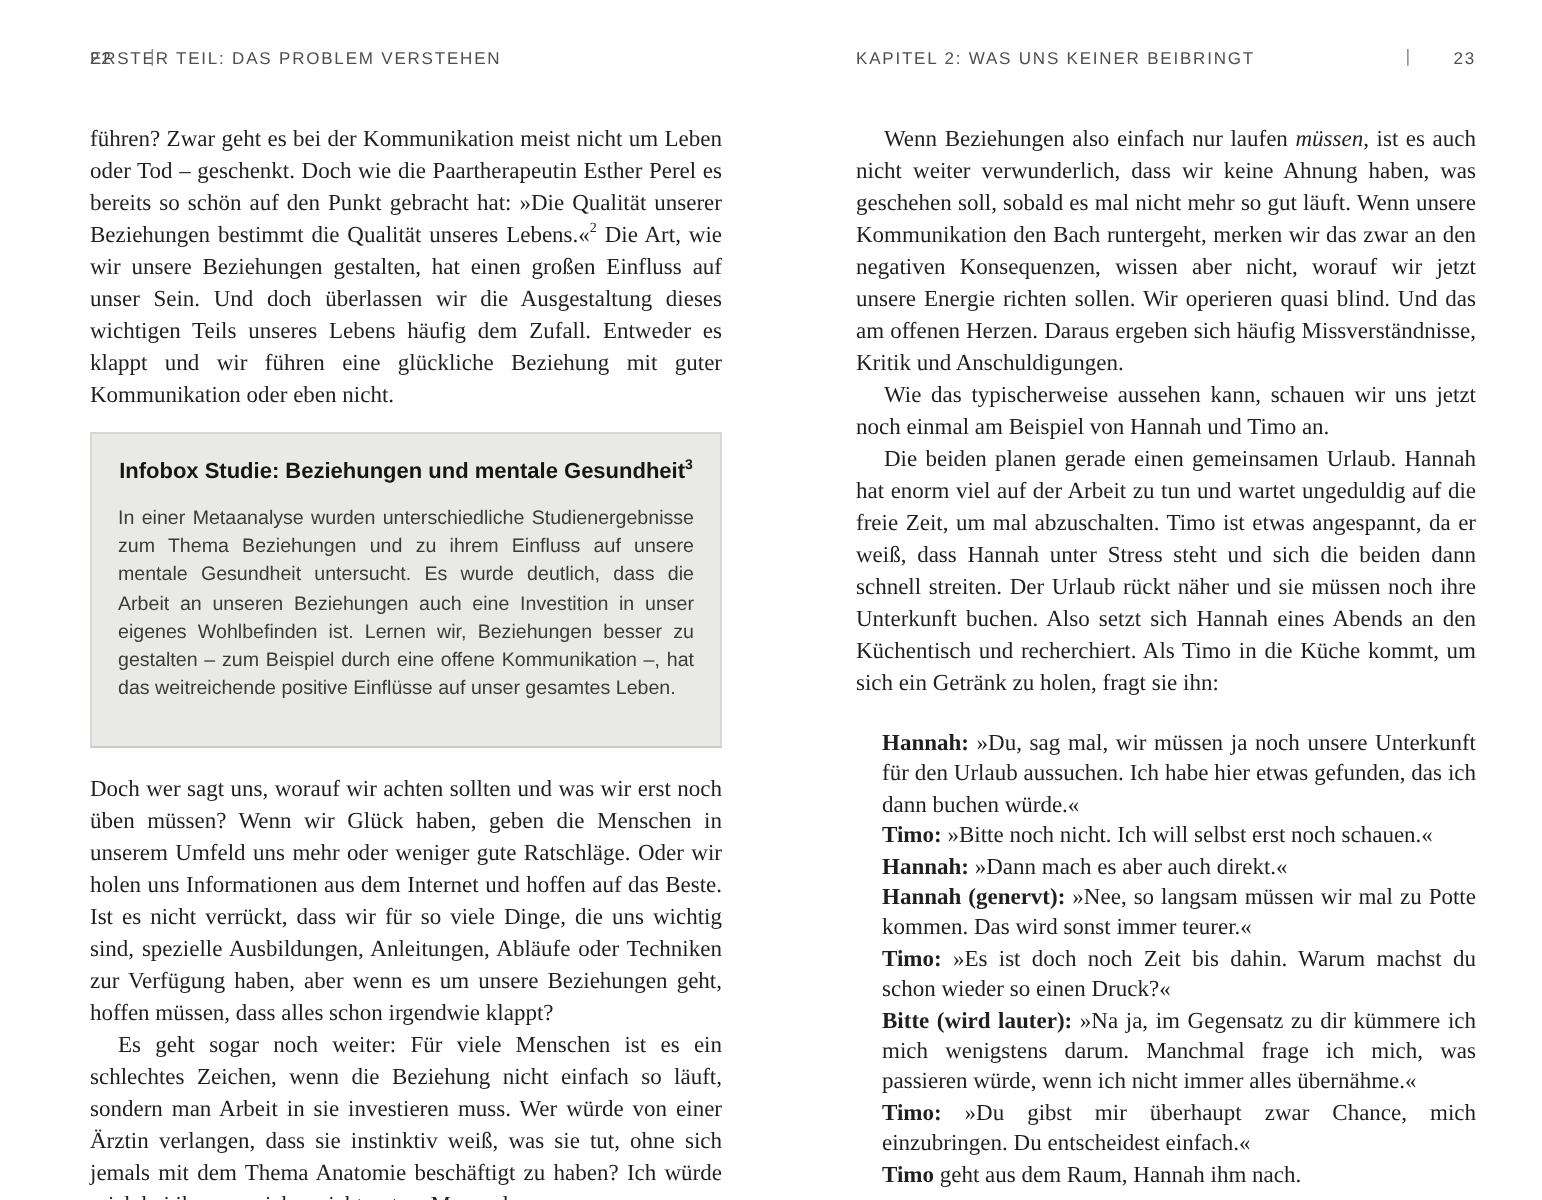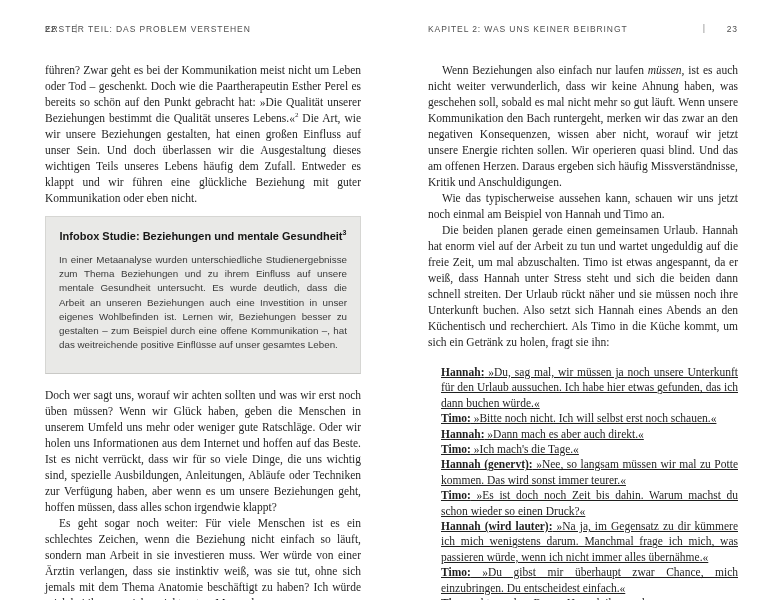--- a/index.html
+++ b/index.html
@@ -82,21 +82,21 @@
   .infobox-body p {
     font-family: "Liberation Sans", sans-serif;
     font-size: 9.8px;
     line-height: 14.2px;
     text-align: justify;
     color: #3a3a3a;
     margin: 9px 0 8px 0;
   }
 
   .dialogue { margin-top: 15px; margin-left: 13px; }
-  .dialogue p { line-height: 15.4px; text-align: justify; text-decoration: underline; }
+  .dialogue p { line-height: 15.4px; text-align: justify; }
 </style>
 </head>
 <body>
 
 <div class="spread">
 
   <div class="page page-left">
     <header class="running-header">
       <span class="pagenum pn-left">22</span>
       <span class="bar bar-left">|</span>
@@ -130,23 +130,22 @@
     <main class="page-content">
       <div>
           <p class="indent"><span>Wenn Beziehungen also einfach nur laufen </span><em>müssen</em><span>, ist es auch nicht weiter verwunderlich, dass wir keine Ahnung haben, was geschehen soll, sobald es mal nicht mehr so gut läuft. Wenn unsere Kommunikation den Bach runtergeht, merken wir das zwar an den negativen Konsequenzen, wissen aber nicht, worauf wir jetzt unsere Energie richten sollen. Wir operieren quasi blind. Und das am offenen Herzen. Daraus ergeben sich häufig Missverständnisse, Kritik und Anschuldigungen.</span></p>
           <p class="indent"><span>Wie das typischerweise aussehen kann, schauen wir uns jetzt noch einmal am Beispiel von Hannah und Timo an.</span></p>
           <p class="indent"><span>Die beiden planen gerade einen gemeinsamen Urlaub. Hannah hat enorm viel auf der Arbeit zu tun und wartet ungeduldig auf die freie Zeit, um mal abzuschalten. Timo ist etwas angespannt, da er weiß, dass Hannah unter Stress steht und sich die beiden dann schnell streiten. Der Urlaub rückt näher und sie müssen noch ihre Unterkunft buchen. Also setzt sich Hannah eines Abends an den Küchentisch und recherchiert. Als Timo in die Küche kommt, um sich ein Getränk zu holen, fragt sie ihn:</span></p>
         </div>
       <div class="dialogue">
           <p><b>Hannah:</b><span> »Du, sag mal, wir müssen ja noch unsere Unterkunft für den Urlaub aussuchen. Ich habe hier etwas gefunden, das ich dann buchen würde.«</span></p>
           <p><b>Timo:</b><span> »Bitte noch nicht. Ich will selbst erst noch schauen.«</span></p>
           <p><b>Hannah:</b><span> »Dann mach es aber auch direkt.«</span></p>
-          <p><b>Timo:</b><span> »Ich mach's die Tage.«</span></p>
           <p><b>Hannah (genervt):</b><span> »Nee, so langsam müssen wir mal zu Potte kommen. Das wird sonst immer teurer.«</span></p>
           <p><b>Timo:</b><span> »Es ist doch noch Zeit bis dahin. Warum machst du schon wieder so einen Druck?«</span></p>
-          <p><b>Hannah (wird lauter):</b><span> »Na ja, im Gegensatz zu dir kümmere ich mich wenigstens darum. Manchmal frage ich mich, was passieren würde, wenn ich nicht immer alles übernähme.«</span></p>
+          <p><b>Bitte (wird lauter):</b><span> »Na ja, im Gegensatz zu dir kümmere ich mich wenigstens darum. Manchmal frage ich mich, was passieren würde, wenn ich nicht immer alles übernähme.«</span></p>
           <p><b>Timo:</b><span> »Du gibst mir überhaupt zwar Chance, mich einzubringen. Du entscheidest einfach.«</span></p>
           <p><b>Timo</b><span> geht aus dem Raum, Hannah ihm nach.</span></p>
         </div>
     </main>
   </div>
 
 </div>
 
 </body></html>

